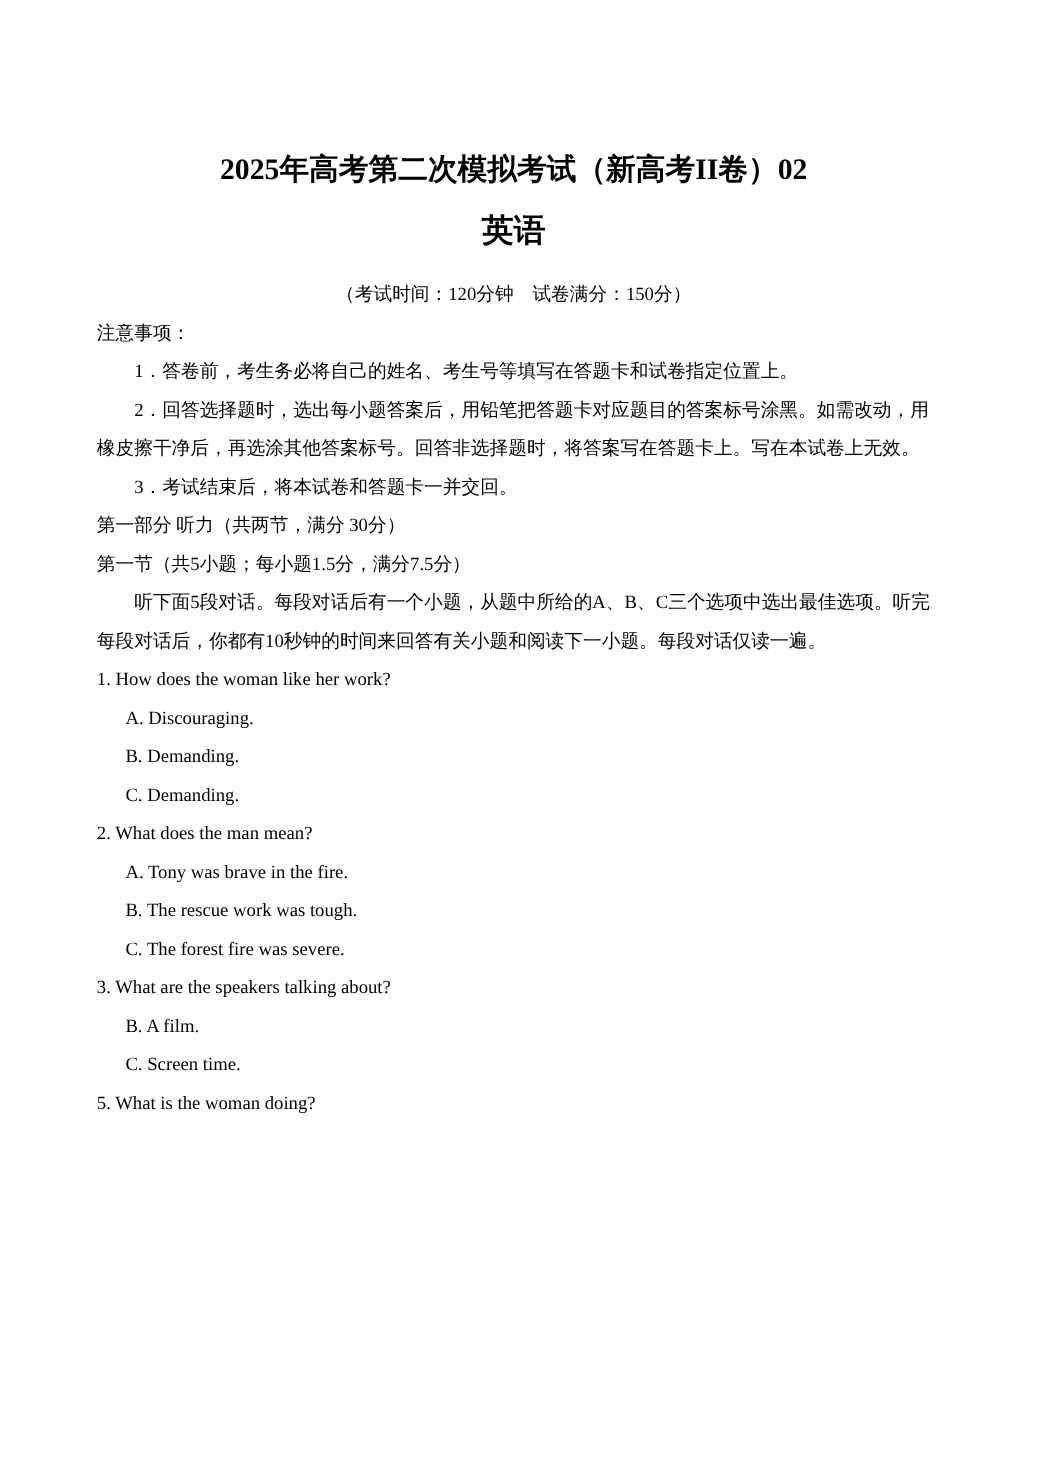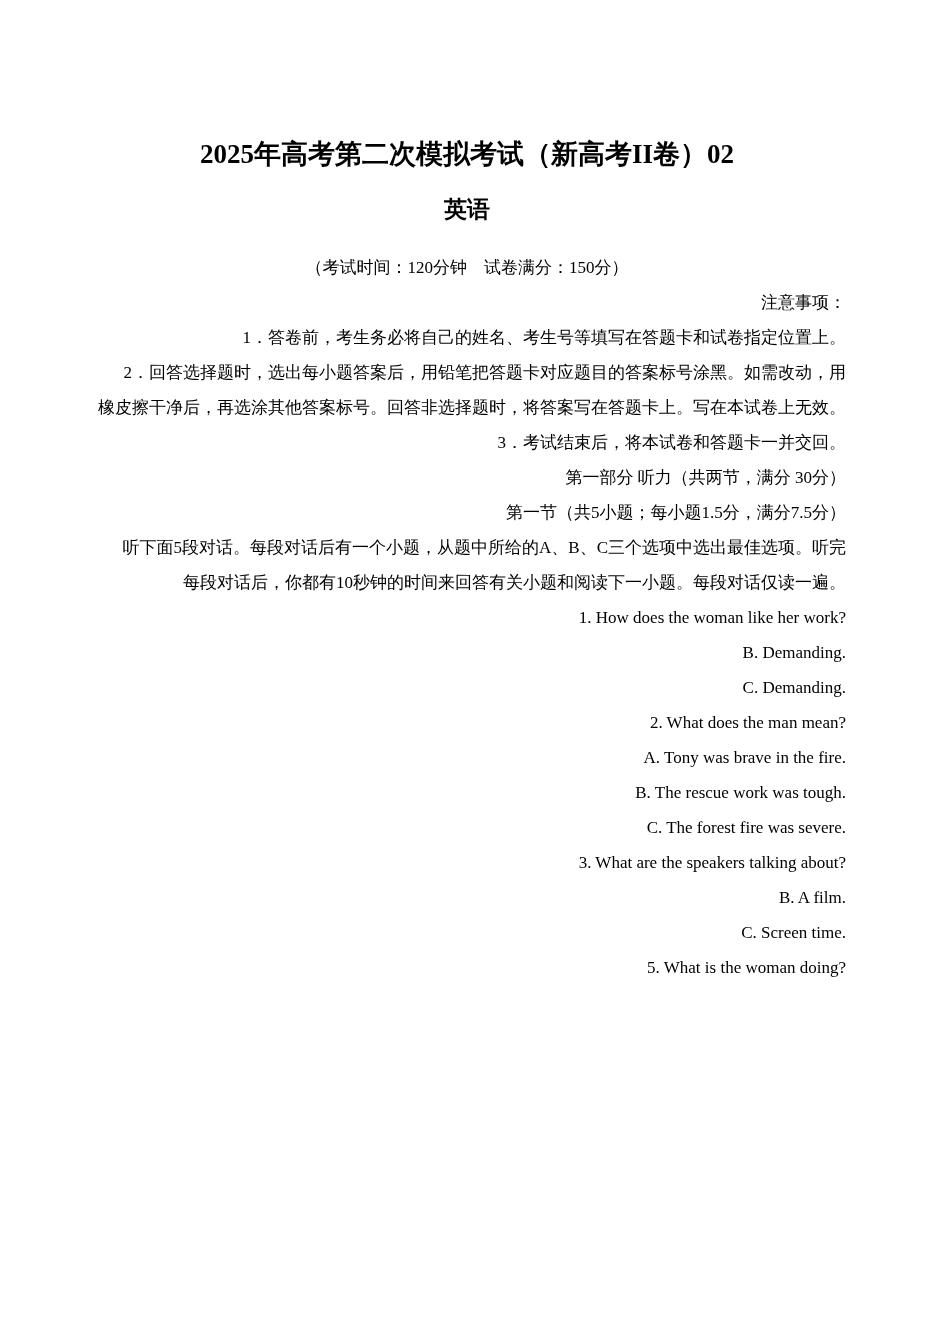--- a/index.html
+++ b/index.html
@@ -24,30 +24,29 @@
   .title {
     margin: 0 0 18px 0;
     text-align: center;
     font-size: 27px;
     line-height: 40px;
     font-weight: bold;
   }
   .subject {
     margin: 0 0 22px 0;
     text-align: center;
-    font-size: 23px;
+    font-size: 29px;
     line-height: 36px;
     font-weight: bold;
   }
   .line {
     margin: 0;
     font-size: 17px;
     line-height: 35px;
     font-weight: normal;
-    text-align: right;
   }
   .center { text-align: center; }
   .indent { text-indent: 2em; }
   .option { padding-left: 26px; }
 </style>
 </head>
 <body>
 
 <div class="page">
 
@@ -63,20 +62,21 @@
   <p class="line indent">2．回答选择题时，选出每小题答案后，用铅笔把答题卡对应题目的答案标号涂黑。如需改动，用橡皮擦干净后，再选涂其他答案标号。回答非选择题时，将答案写在答题卡上。写在本试卷上无效。</p>
   <p class="line indent">3．考试结束后，将本试卷和答题卡一并交回。</p>
 
   <p class="line">第一部分 听力（共两节，满分 30分）</p>
   <p class="line">第一节（共5小题；每小题1.5分，满分7.5分）</p>
 
   <p class="line indent">听下面5段对话。每段对话后有一个小题，从题中所给的A、B、C三个选项中选出最佳选项。听完每段对话后，你都有10秒钟的时间来回答有关小题和阅读下一小题。每段对话仅读一遍。</p>
 
   <div>
     <p class="line">1. How does the woman like her work?</p>
+    <p class="line option">A. Discouraging.</p>
     <p class="line option">B. Demanding.</p>
     <p class="line option">C. Demanding.</p>
   </div>
 
   <div>
     <p class="line">2. What does the man mean?</p>
     <p class="line option">A. Tony was brave in the fire.</p>
     <p class="line option">B. The rescue work was tough.</p>
     <p class="line option">C. The forest fire was severe.</p>
   </div>

